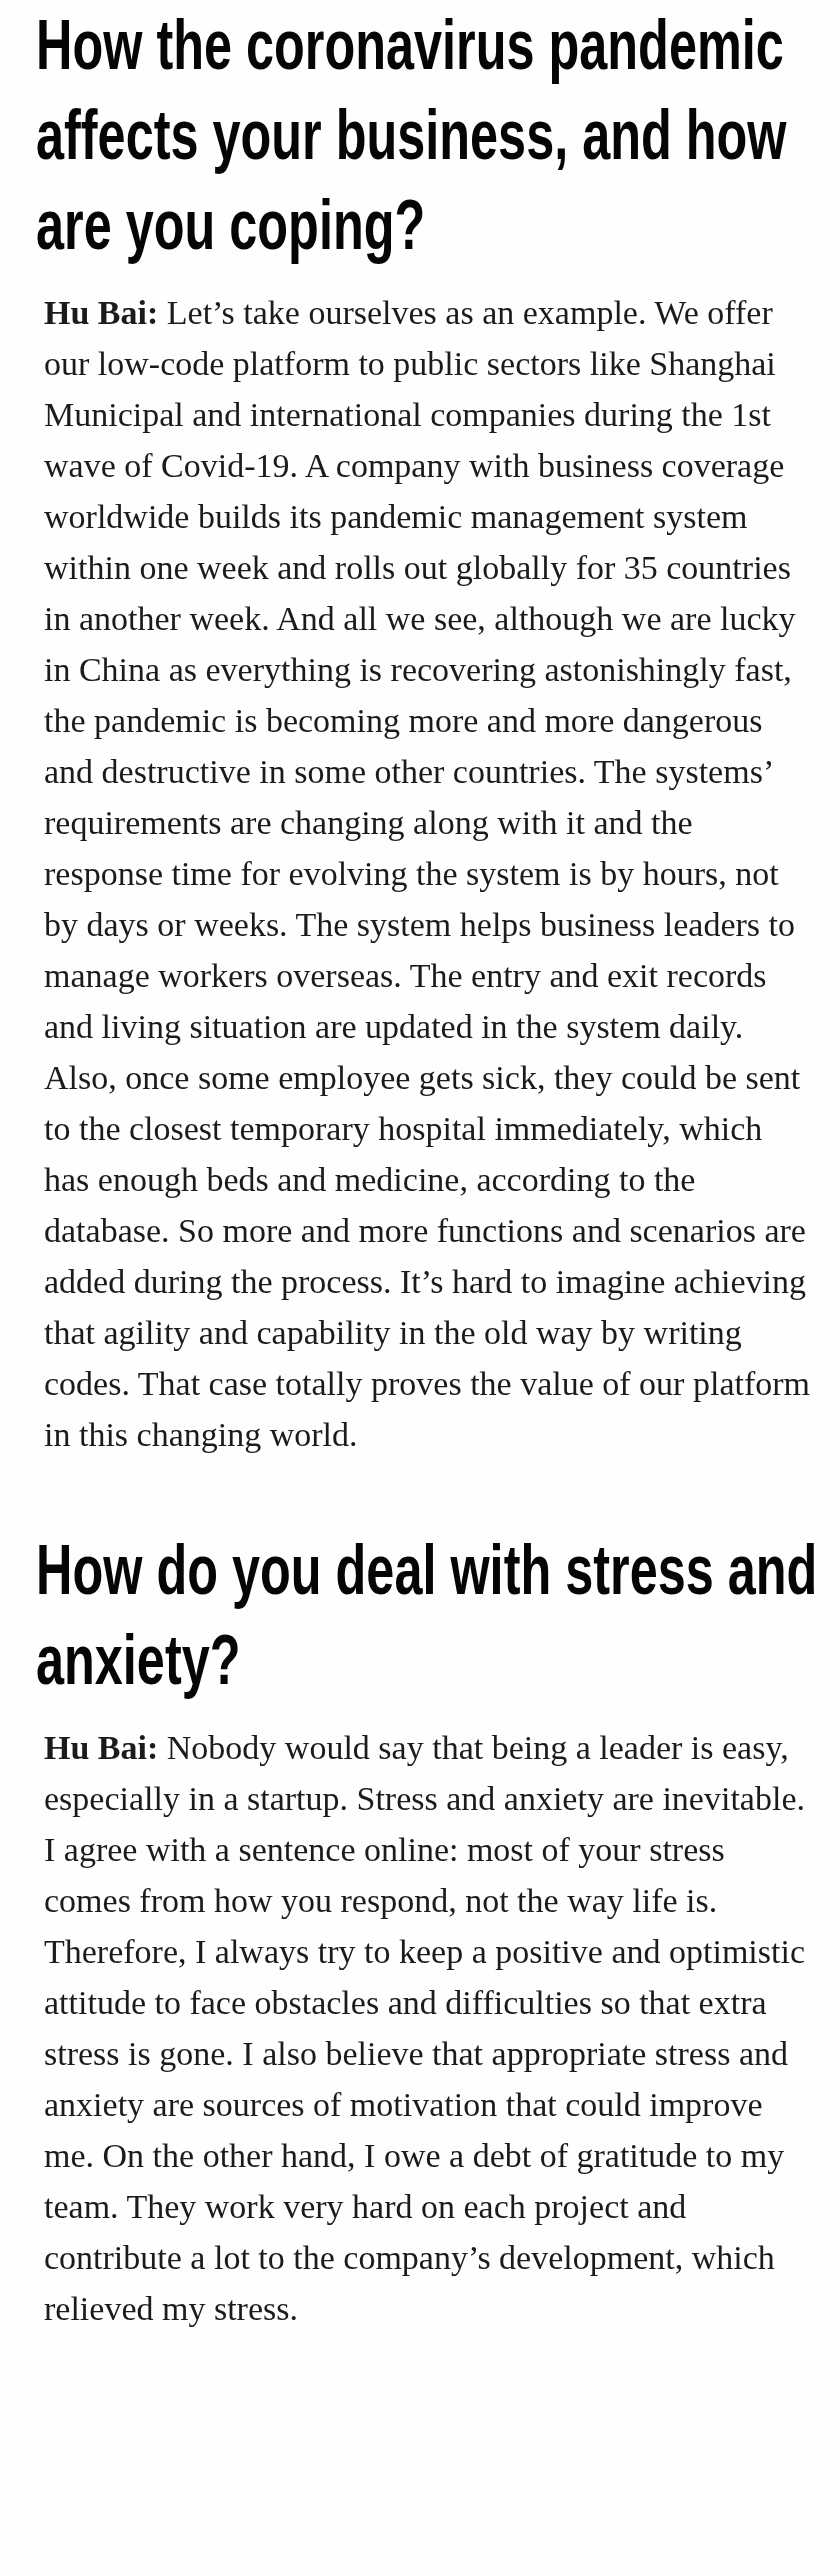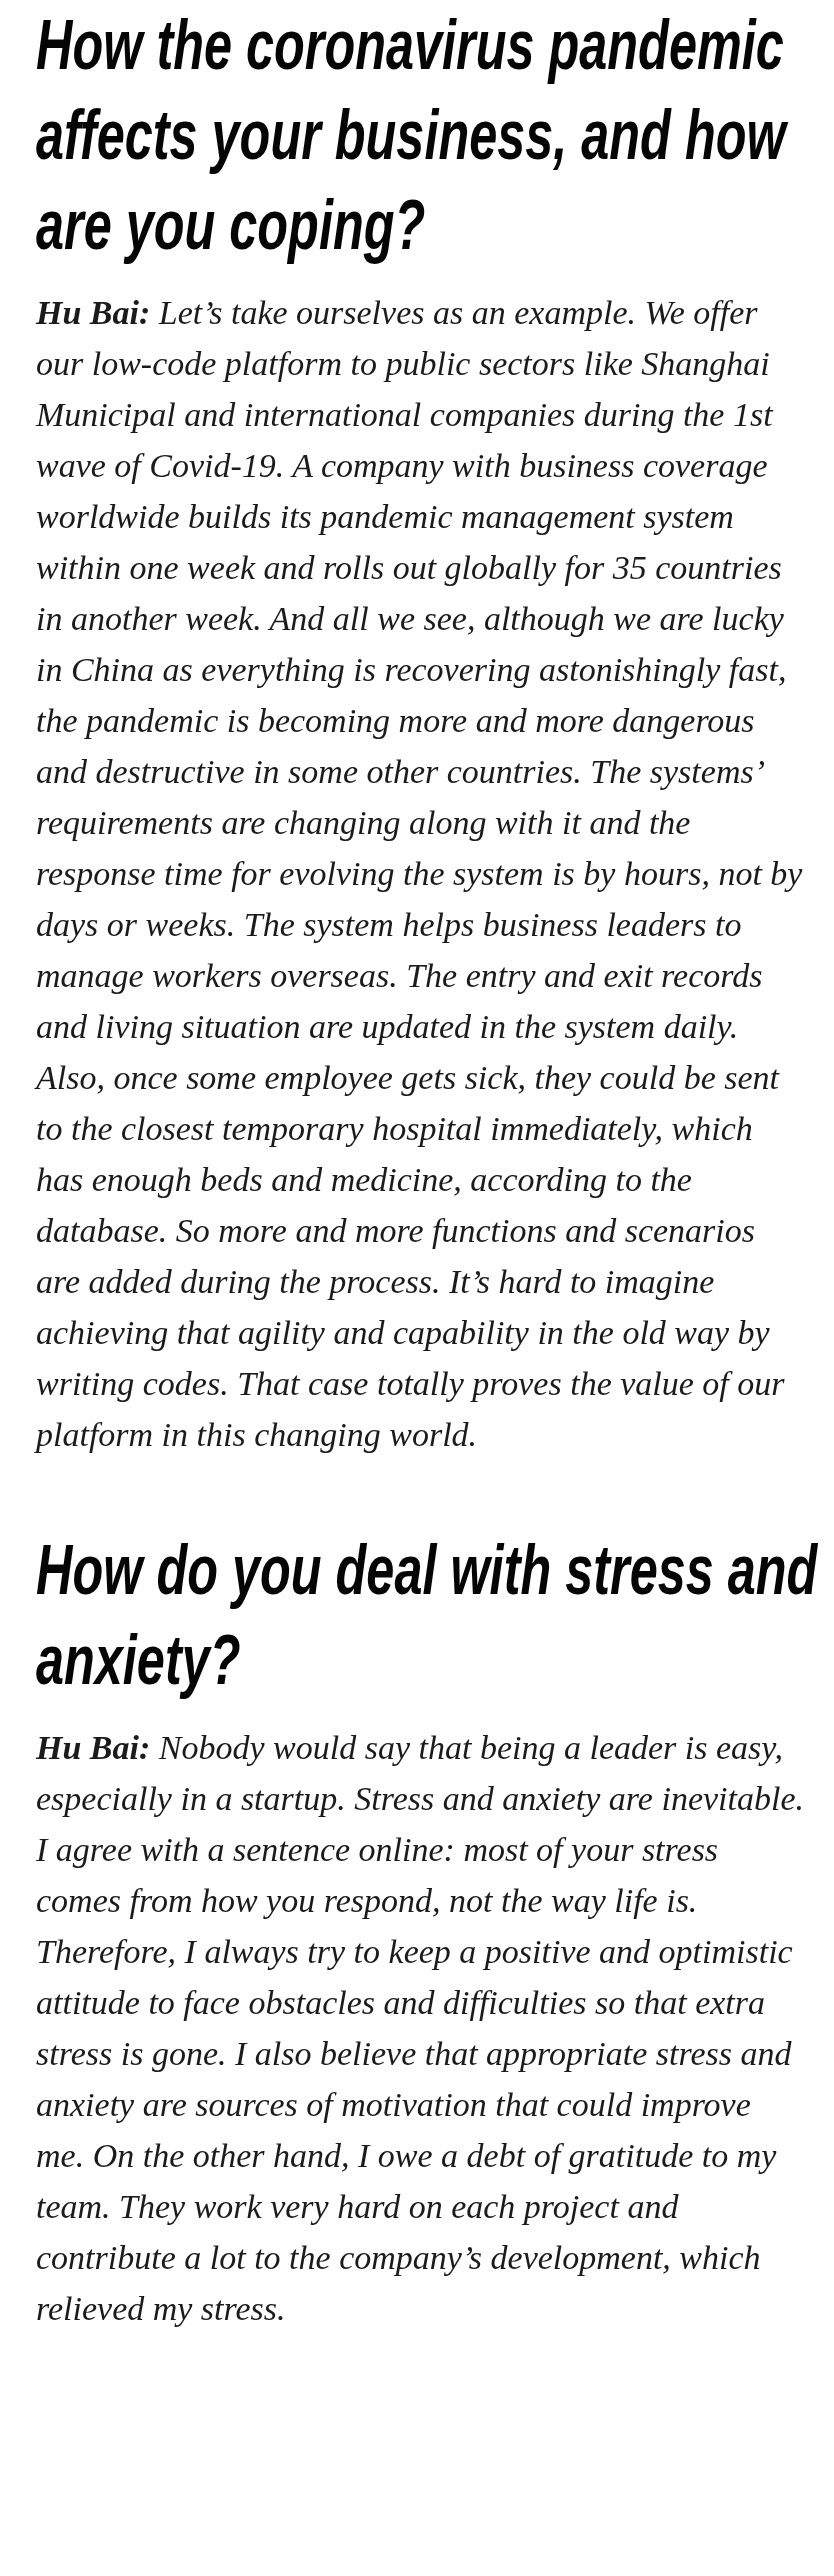--- a/index.html
+++ b/index.html
@@ -12,21 +12,20 @@
   body {
     margin: 0;
     width: 834px;
     min-height: 2576px;
     background: var(--bg);
     color: var(--body);
     font-family: "Liberation Serif", "DejaVu Serif", serif;
   }
   .article {
     padding: 0 20px 39px 36px;
-    font-style: italic;
   }
   .headline {
     font-family: "Liberation Sans", "DejaVu Sans", sans-serif;
     font-weight: 700;
     color: var(--head);
     font-size: 70px;
     line-height: 90px;
     margin: 0 0 17px 0;
     white-space: pre;           
     width: max-content;
@@ -34,21 +33,21 @@
     transform-origin: left top;
     letter-spacing: 0;
   }
   .headline.second {
     margin-top: 65px;
     margin-bottom: 17px;
   }
   .body-text {
     font-size: 34px;
     line-height: 51px;
-    margin: 0;
+    margin: 8px;
     width: 771px;
     color: var(--body);
   }
   .speaker {
     font-weight: 700;
   }
 </style>
 </head>
 <body>
 

